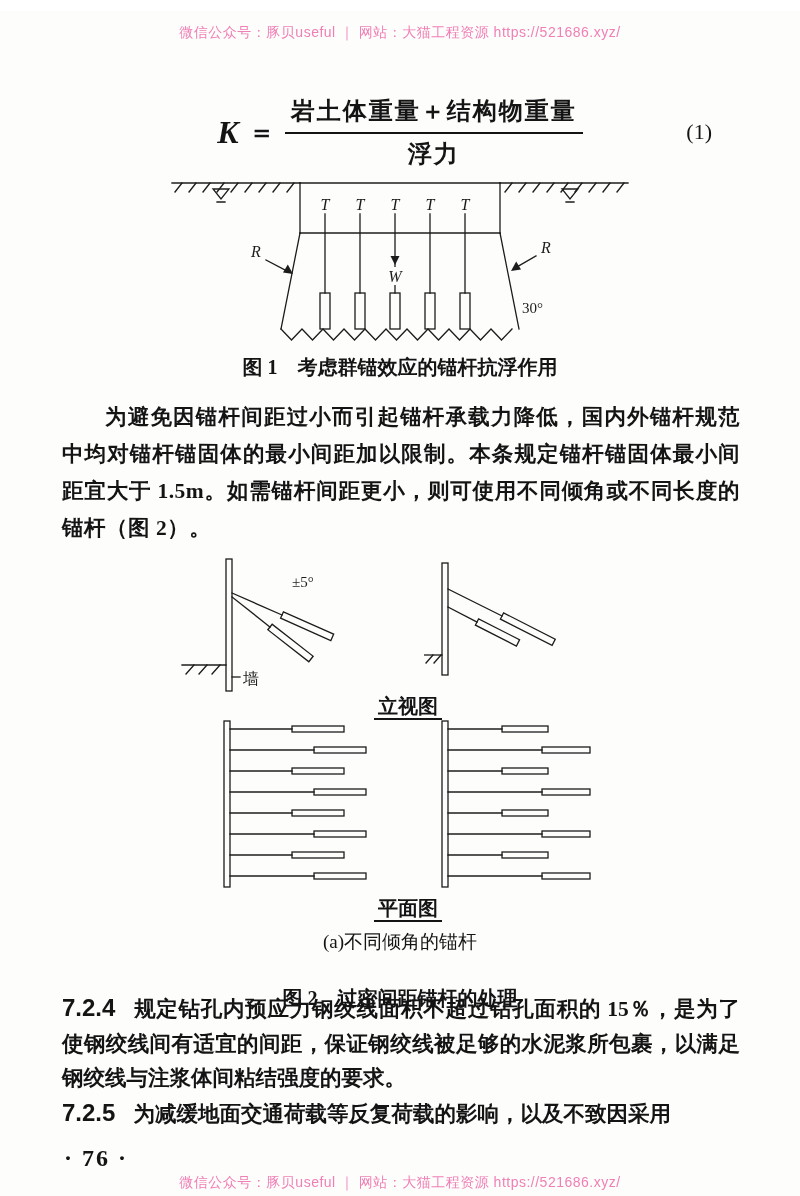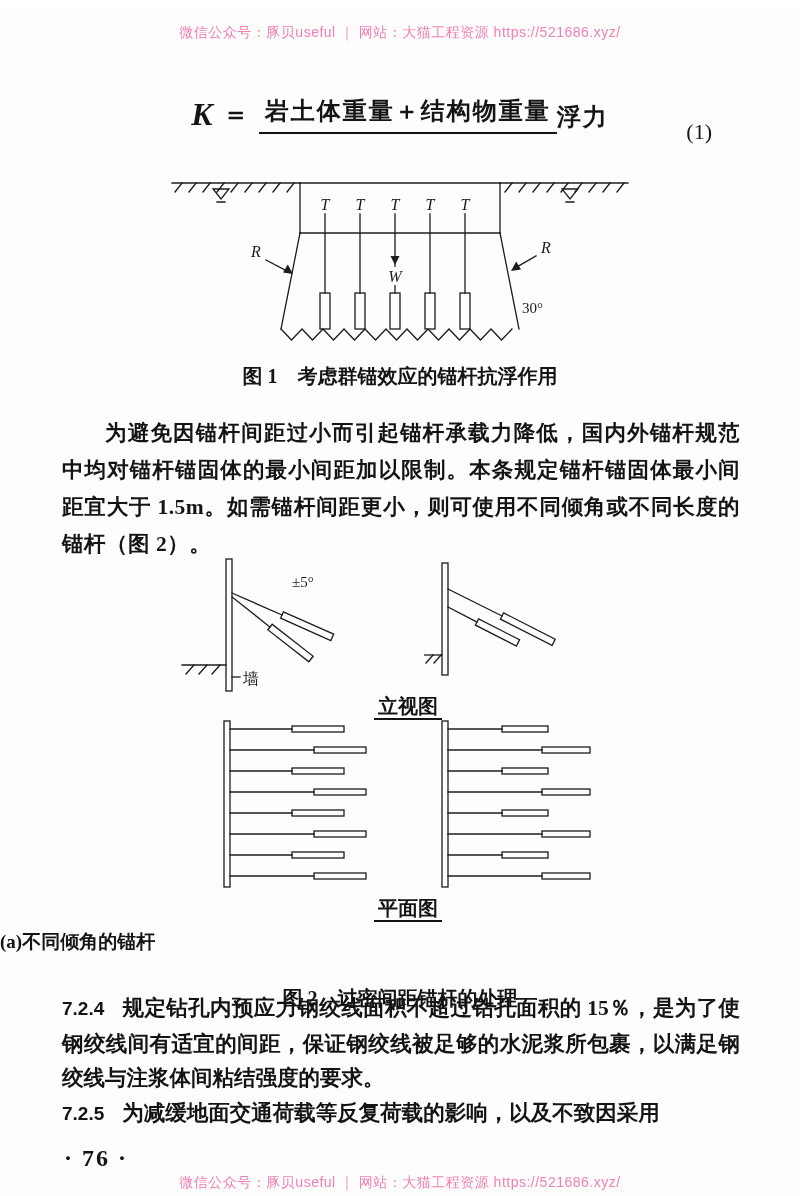--- a/index.html
+++ b/index.html
@@ -19,54 +19,54 @@
   .wm-bottom { top:1163px; }
 
   
   .formula {
     position:absolute; top:84px; left:0; width:100%;
     display:flex; justify-content:center; align-items:center; gap:10px;
     font-weight:bold;
   }
   .f-k  { font-size:32px; font-style:italic; }
   .f-eq { font-size:26px; }
-  .frac { display:inline-flex; flex-direction:row; align-items:center; font-size:24px; letter-spacing:2px; }
+  .frac { display:inline-flex; flex-direction:column; align-items:center; font-size:24px; letter-spacing:2px; }
   .num  { padding:0 6px 5px; border-bottom:2.5px solid #141414; }
   .den  { padding-top:4px; }
   .eq-no { position:absolute; right:88px; top:24px; font-size:22px; font-weight:normal; }
 
   .fig1 { position:absolute; top:150px; left:170px; }
 
   .caption { position:absolute; left:0; width:100%; text-align:center; font-weight:bold; font-size:20px; }
-  .cap1 { top:352px; }
+  .cap1 { top:343px; }
   .cap2 { top:974px; }
 
   .body { font-size:21.5px; line-height:37px; text-align:justify; font-weight:600; }
-  .para1 { position:absolute; top:404px; left:62px; width:678px; text-indent:2em; letter-spacing:.5px; }
+  .para1 { position:absolute; top:388px; left:62px; width:678px; text-indent:2em; letter-spacing:.5px; }
 
   .fig2 { position:absolute; top:540px; left:0; width:100%; height:378px; }
   .fig2 svg { position:absolute; }
   .elevA { left:180px; top:6px; }
   .elevB { left:424px; top:10px; }
   .planA { left:196px; top:168px; }
   .planB { left:430px; top:168px; }
   .viewlabel { position:absolute; left:8px; width:100%; text-align:center; }
   .vl-elev { top:142px; }
   .vl-plan { top:344px; }
   .viewlabel span { font-weight:bold; font-size:20px; border-bottom:2px solid #141414; padding:0 4px 1px; }
 
   .subcaps {
     position:absolute; top:918px; left:0; width:100%;
-    display:flex; gap:87px;
-    font-size:19px; font-weight:bold;
+    display:flex; justify-content:center; gap:87px;
+    font-size:19px; font-weight:normal;
   }
 
   .sections { position:absolute; top:980px; left:62px; width:678px; }
   .sections .body { position:static; line-height:34.5px; }
-  .secno { font-family:"Liberation Sans", sans-serif; font-weight:bold; margin-right:18px; font-size:19px; }
+  .secno { font-family:"Liberation Sans", sans-serif; font-weight:bold; margin-right:18px; font-size:24px; }
 
   .pageno { position:absolute; top:1134px; left:64px; font-size:24px; font-weight:bold; letter-spacing:2px; }
 
   
   svg .ink  { stroke:#1c1c1c; fill:none; stroke-width:1.3; stroke-linecap:square; }
   svg .fillink { fill:#1c1c1c; stroke:none; }
   svg text { fill:#1c1c1c; font-family:"Liberation Serif", serif; }
   svg .it { font-style:italic; }
   svg .mask { fill:#fdfdfc; stroke:none; }
 </style>

